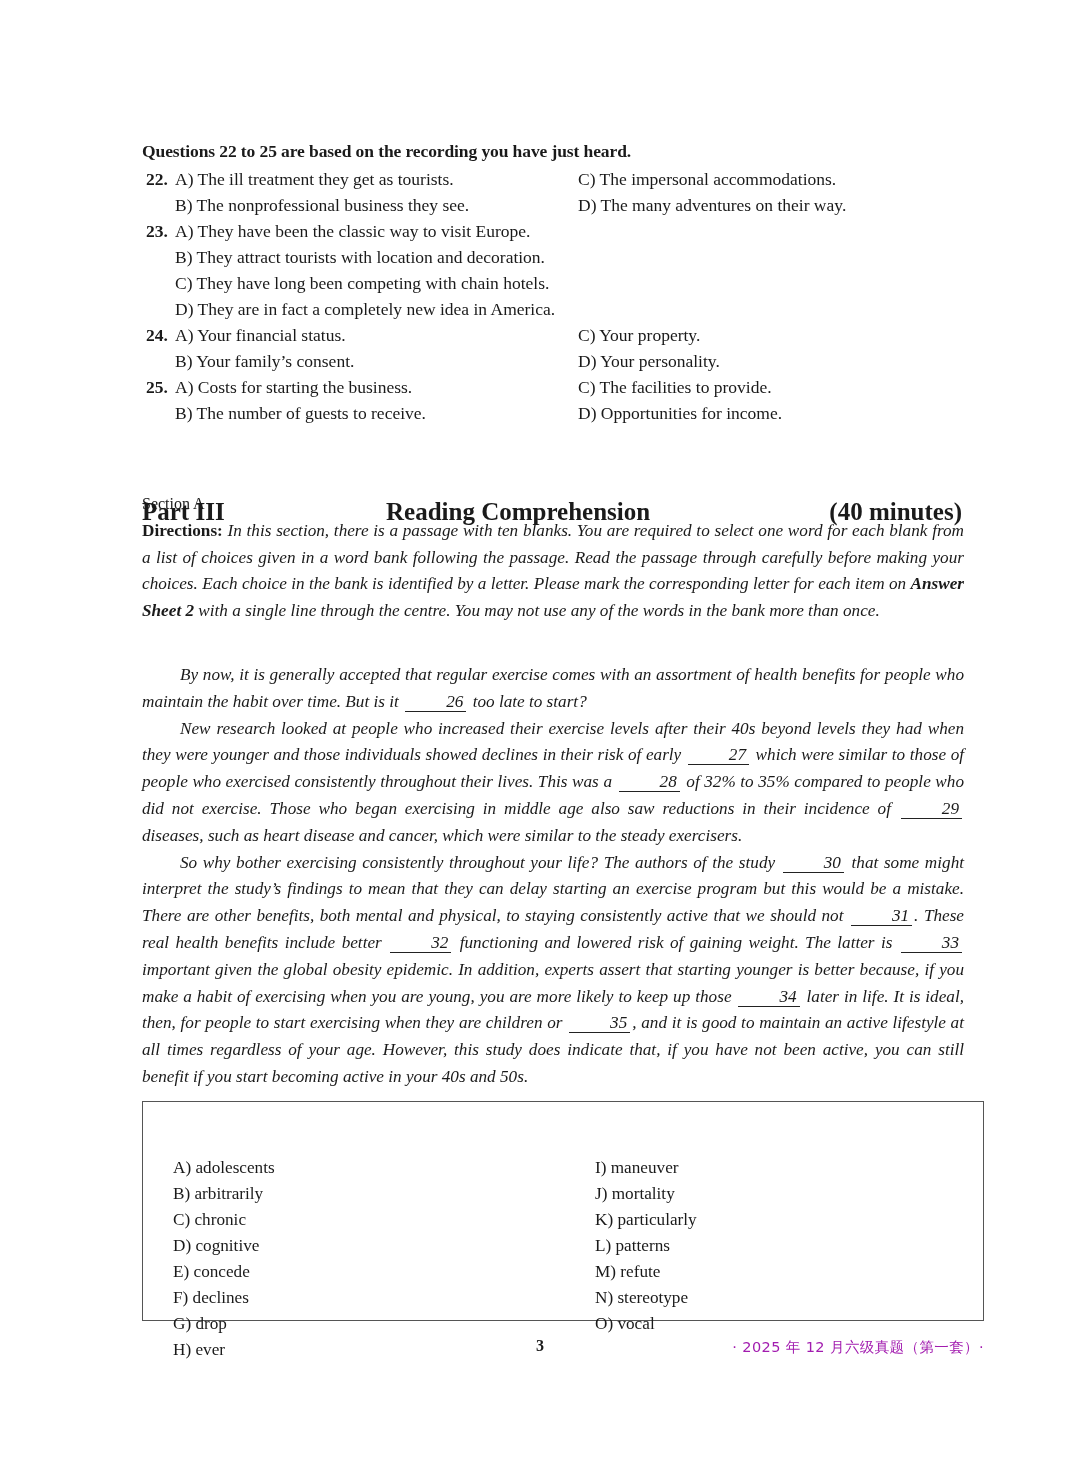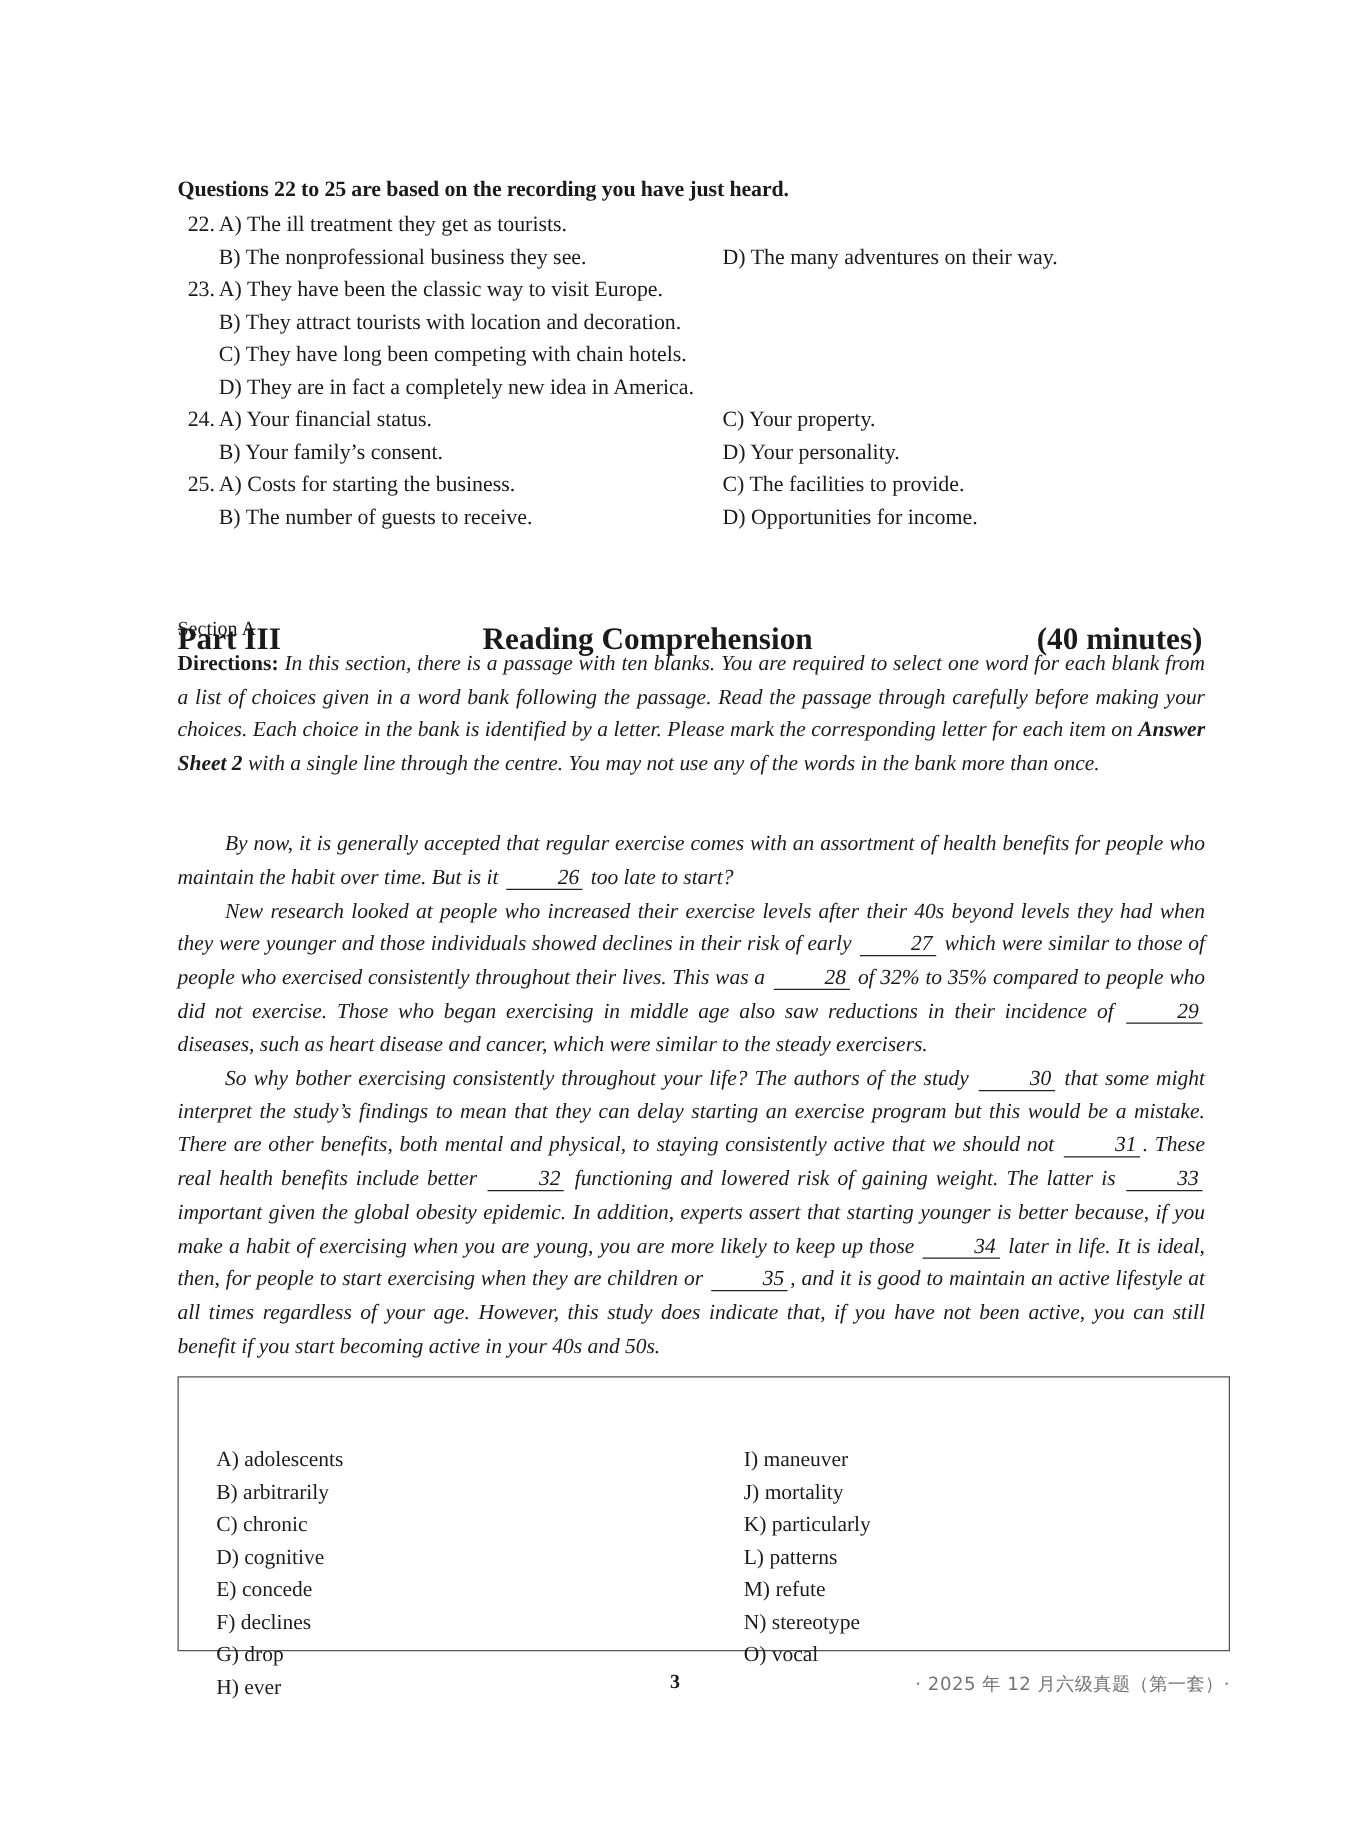--- a/index.html
+++ b/index.html
@@ -39,21 +39,22 @@
   .q-row {
     position: relative;
     height: 26px;
     font-size: 17.5px;
     line-height: 26px;
   }
   .q-num {
     position: absolute;
     left: 0;
     width: 30px;
-    text-align: right;
+    text-align: center;
+    font-weight: bold;
   }
   .q-left {
     position: absolute;
     left: 33px;
   }
   .q-right {
     position: absolute;
     left: 436px;
   }
 
@@ -160,36 +161,37 @@
     width: 1080px;
     text-align: center;
     font-size: 16px;
     font-weight: bold;
   }
   .footer-right {
     position: absolute;
     right: 96px;
     top: 1338px;
     font-size: 14.5px;
-    color: #737373;
+    color: #a21caf;
     font-family: "DejaVu Sans", "Liberation Sans", sans-serif;
     letter-spacing: 0.4px;
   }
 </style>
 </head>
 <body>
 
 <div class="page">
 
   <div class="listening-block">
     <div class="q-heading">Questions 22 to 25 are based on the recording you have just heard.</div>
 
     <div class="q-row">
       <span class="q-num">22.</span>
       <span class="q-left">A) The ill treatment they get as tourists.</span>
+      <span class="q-right">C) The impersonal accommodations.</span>
     </div>
     <div class="q-row">
       <span class="q-left">B) The nonprofessional business they see.</span>
       <span class="q-right">D) The many adventures on their way.</span>
     </div>
 
     <div class="q-row">
       <span class="q-num">23.</span>
       <span class="q-left">A) They have been the classic way to visit Europe.</span>
     </div>

